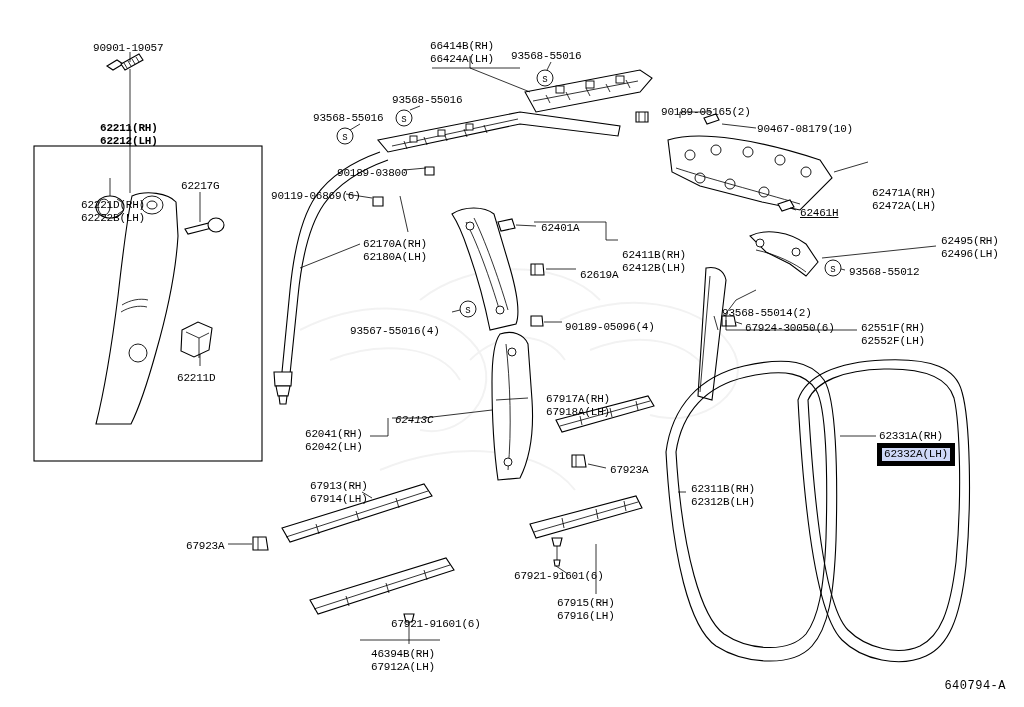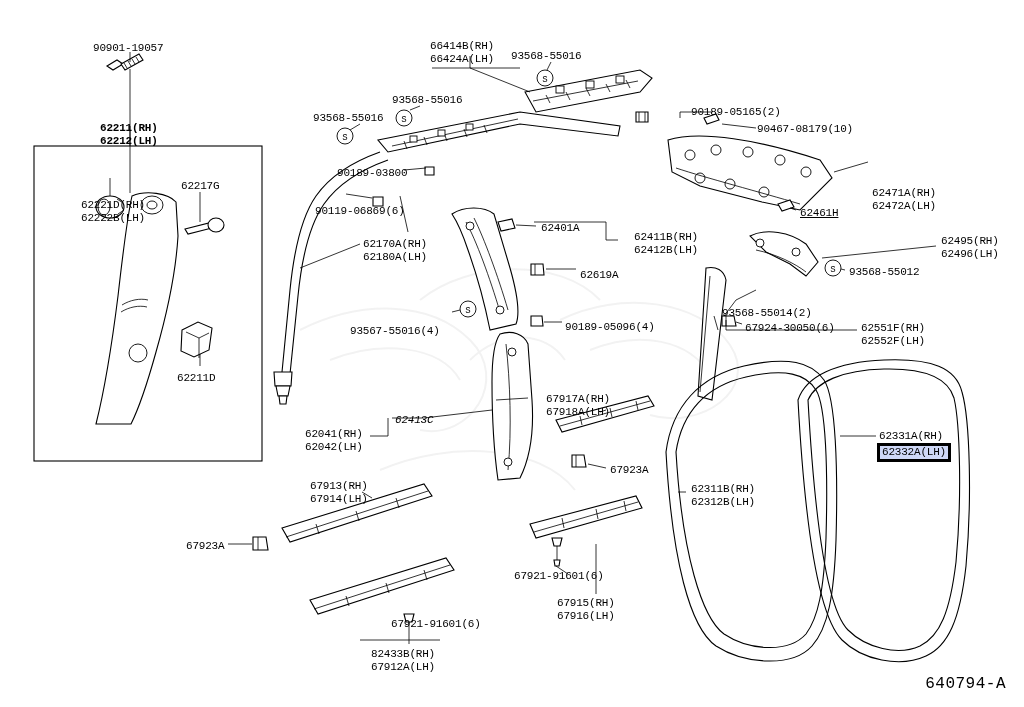--- a/index.html
+++ b/index.html
@@ -26,28 +26,28 @@
     position: absolute;
     font-family: "Liberation Mono", "DejaVu Sans Mono", monospace;
     font-size: 11px;
     line-height: 12.5px;
     color: #000000;
     white-space: pre;
     letter-spacing: -0.2px;
   }
   .lbl.hl {
     background: #cfd8f7;
-    border: 3px solid #000000;
+    border: 5px solid #000000;
     padding: 0 2px;
   }
   .diagcode {
     position: absolute;
     right: 18px;
     bottom: 14px;
-    font-size: 16px;
+    font-size: 12px;
     letter-spacing: 0.5px;
     color: #000;
     font-family: "Liberation Mono", "DejaVu Sans Mono", monospace;
   }
 </style>
 </head>
 <body>
 
 <div id="page">
 
@@ -379,31 +379,31 @@
 62222B(LH)</div>
     <div class="lbl" style="left:181px; top:180px;">62217G</div>
     <div class="lbl" style="left:177px; top:372px;">62211D</div>
 
     <div class="lbl" style="left:430px; top:40px;">66414B(RH)
 66424A(LH)</div>
     <div class="lbl" style="left:511px; top:50px;">93568-55016</div>
     <div class="lbl" style="left:392px; top:94px;">93568-55016</div>
     <div class="lbl" style="left:313px; top:112px;">93568-55016</div>
     <div class="lbl" style="left:337px; top:167px;">90189-03800</div>
-    <div class="lbl" style="left:271px; top:205px;margin-left:44px;">90119-06869(6)</div>
+    <div class="lbl" style="left:271px; top:190px;">90119-06869(6)</div>
     <div class="lbl" style="left:363px; top:238px;">62170A(RH)
 62180A(LH)</div>
     <div class="lbl" style="left:541px; top:222px;">62401A</div>
-    <div class="lbl" style="left:622px; top:231px;margin-left:12px;">62411B(RH)
+    <div class="lbl" style="left:622px; top:249px;">62411B(RH)
 62412B(LH)</div>
     <div class="lbl" style="left:580px; top:269px;">62619A</div>
     <div class="lbl" style="left:350px; top:325px;">93567-55016(4)</div>
     <div class="lbl" style="left:565px; top:321px;">90189-05096(4)</div>
 
-    <div class="lbl" style="left:691px; top:106px;text-align:center;">90189-05165(2)</div>
+    <div class="lbl" style="left:661px; top:106px;text-align:center;">90189-05165(2)</div>
     <div class="lbl" style="left:757px; top:123px;">90467-08179(10)</div>
     <div class="lbl" style="left:872px; top:152px;margin-top:35px;">62471A(RH)
 62472A(LH)</div>
     <div class="lbl" style="left:800px; top:207px;text-decoration:underline;">62461H</div>
     <div class="lbl" style="left:941px; top:235px;">62495(RH)
 62496(LH)</div>
     <div class="lbl" style="left:849px; top:266px;">93568-55012</div>
     <div class="lbl" style="left:722px; top:283px;margin-top:24px;">93568-55014(2)</div>
     <div class="lbl" style="left:745px; top:322px;">67924-30050(6)</div>
     <div class="lbl" style="left:861px; top:322px;">62551F(RH)
@@ -415,21 +415,21 @@
     <div class="lbl" style="left:546px; top:393px;">67917A(RH)
 67918A(LH)</div>
     <div class="lbl" style="left:610px; top:464px;">67923A</div>
     <div class="lbl" style="left:310px; top:480px;">67913(RH)
 67914(LH)</div>
     <div class="lbl" style="left:186px; top:540px;">67923A</div>
     <div class="lbl" style="left:514px; top:570px;">67921-91601(6)</div>
     <div class="lbl" style="left:557px; top:597px;">67915(RH)
 67916(LH)</div>
     <div class="lbl" style="left:391px; top:618px;">67921-91601(6)</div>
-    <div class="lbl" style="left:371px; top:648px;">82433B(RH)
+    <div class="lbl" style="left:371px; top:648px;">46394B(RH)
 67912A(LH)</div>
     <div class="lbl" style="left:691px; top:483px;">62311B(RH)
 62312B(LH)</div>
     <div class="lbl" style="left:879px; top:430px;text-align:right;">62331A(RH)</div>
     <div class="lbl hl" style="left:877px; top:443px;">62332A(LH)</div>
   </div>
 
   <div class="diagcode">640794-A</div>
 </div>
 

